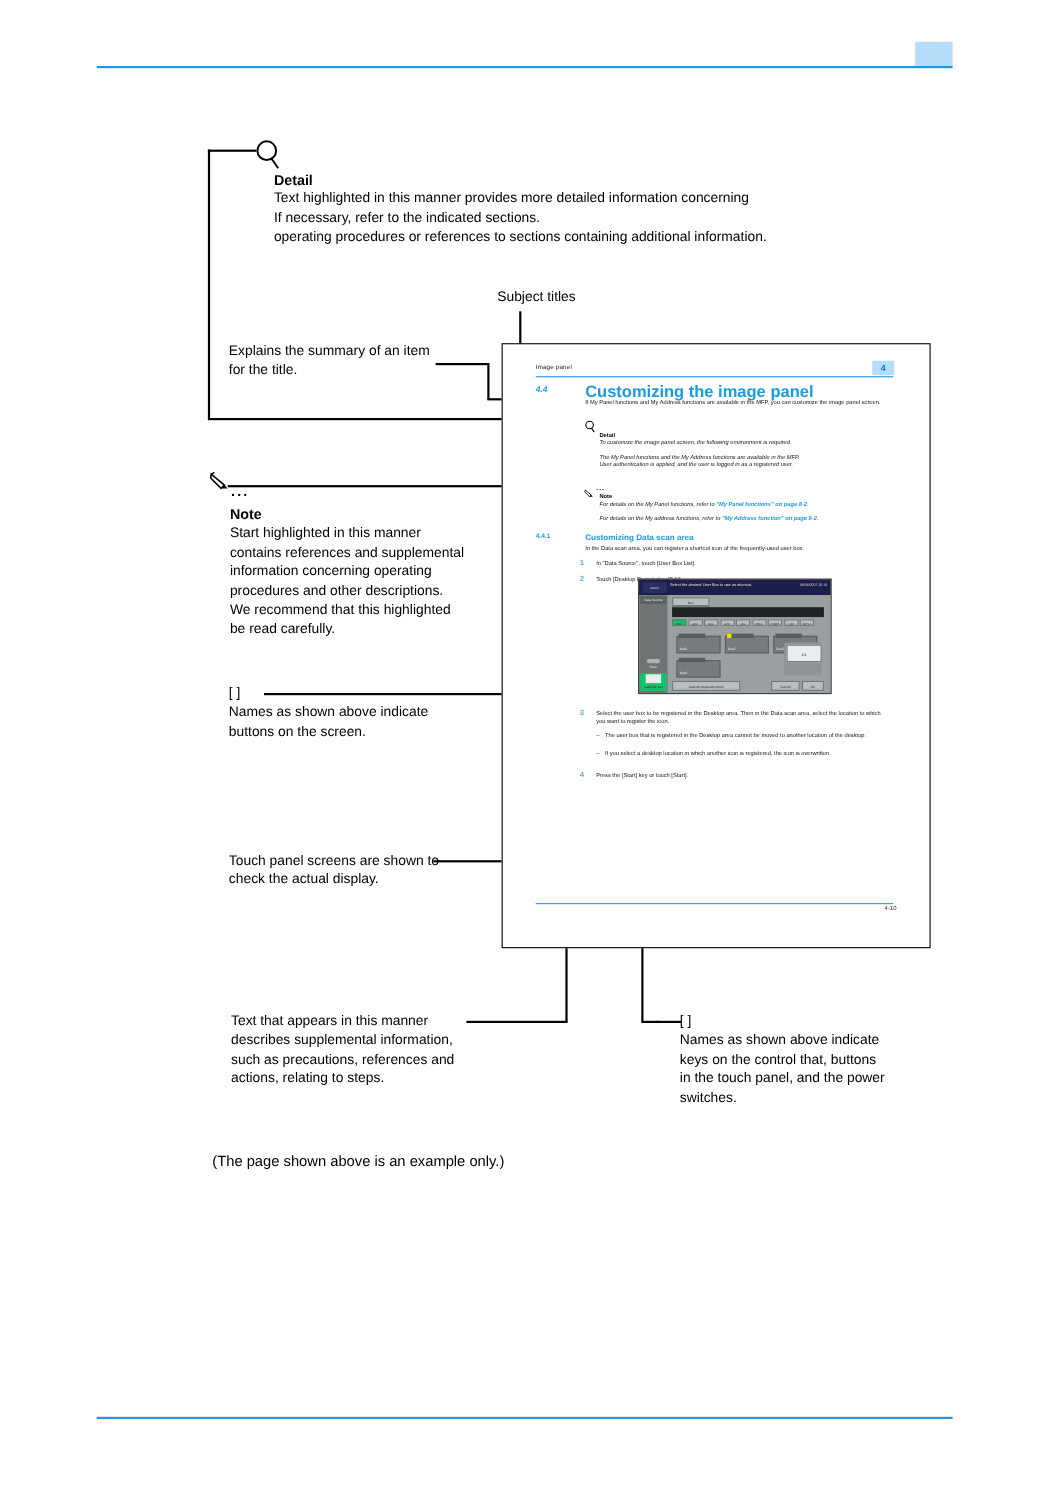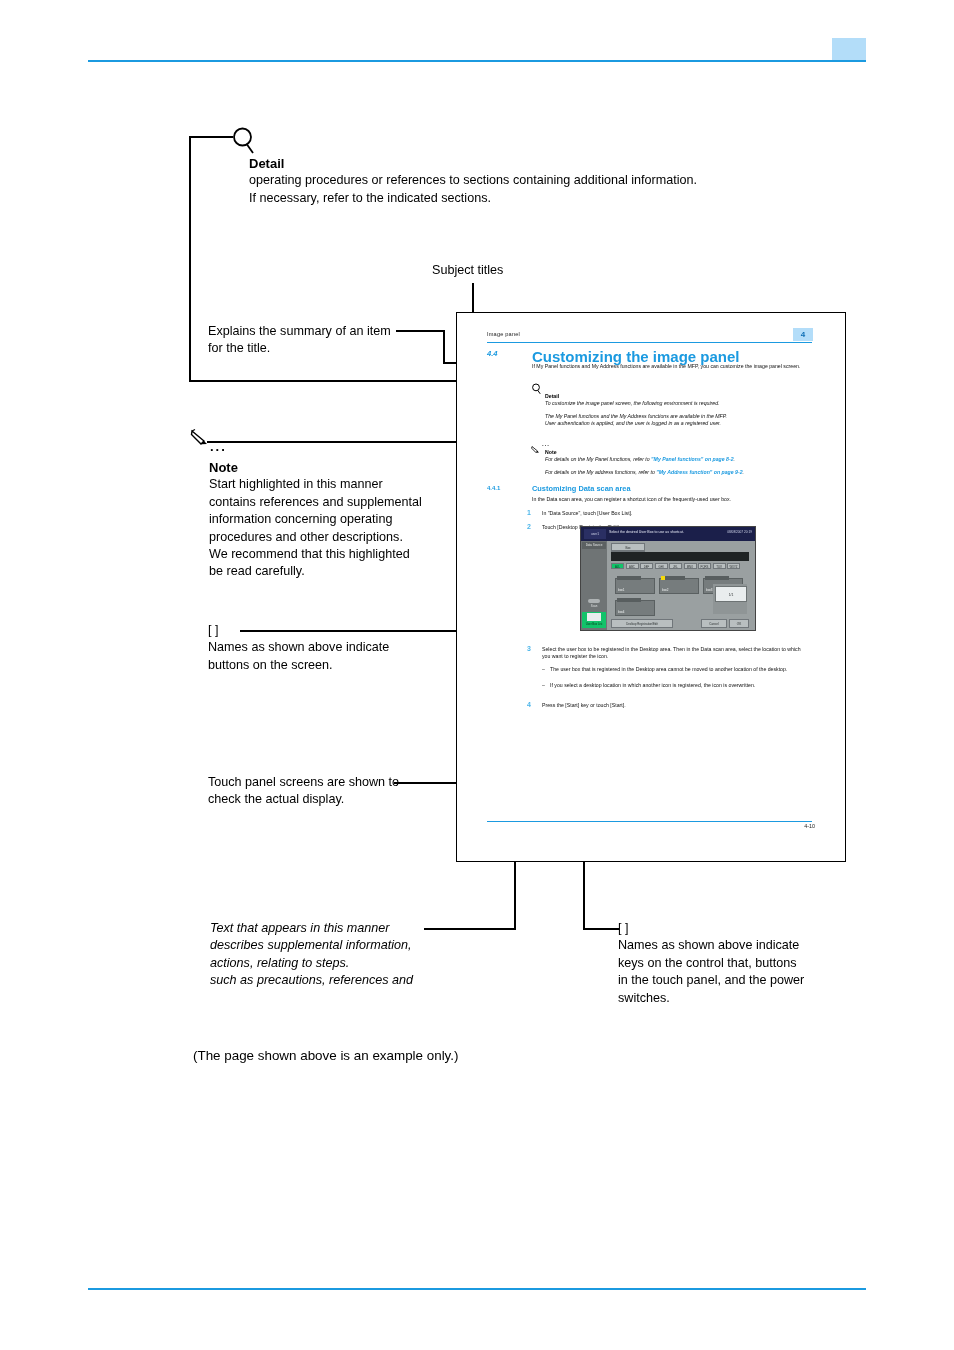--- a/index.html
+++ b/index.html
@@ -136,22 +136,23 @@
 <div class="bottom-rule"></div>
 
 <div class="icon-detail" style="left:230px; top:126px;">
   <svg width="28" height="30" viewBox="0 0 28 30">
     <circle cx="12.5" cy="11" r="8.5" fill="none" stroke="#000" stroke-width="1.8"></circle>
     <line x1="17" y1="18.5" x2="23" y2="27" stroke="#000" stroke-width="1.8"></line>
   </svg>
 </div>
 <div class="tblock" style="left:249px; top:155px; width:520px;">
   <p class="lead-title">Detail</p>
+  <p>Text highlighted in this manner provides more detailed information concerning</p>
+  <p>If necessary, refer to the indicated sections.</p>
   <p>operating procedures or references to sections containing additional information.</p>
-  <p>If necessary, refer to the indicated sections.</p>
 </div>
 
 <div class="ln lnh" style="left:189px; top:136px; width:44px;"></div>
 <div class="ln lnv" style="left:189px; top:136px; height:245px;"></div>
 <div class="ln lnh" style="left:189px; top:380px; width:350px;"></div>
 <div class="arrow arrow-r" style="left:537px; top:376px;"></div>
 
 <div class="icon-note" style="left:190px; top:428px;">
   <svg width="22" height="20" viewBox="0 0 22 20">
     <path d="M2 3 L14 13 L11 16 L1.5 6.5 Z" fill="none" stroke="#000" stroke-width="1.4"></path>
@@ -168,28 +169,28 @@
   <p>contains references and supplemental</p>
   <p>information concerning operating</p>
   <p>procedures and other descriptions.</p>
   <p>We recommend that this highlighted</p>
   <p>be read carefully.</p>
 </div>
 
 <div class="ln lnh" style="left:207px; top:441px; width:332px;"></div>
 <div class="arrow arrow-r" style="left:537px; top:437px;"></div>
 
-<div class="tblock" style="left:432px; top:262px;">
+<div class="tblock" style="left:452px; top:262px;">
   <p>Subject titles</p>
 </div>
 <div class="ln lnv" style="left:472px; top:283px; height:68px;"></div>
 <div class="arrow arrow-r" style="left:471px; top:347px; border-left-color:#000;"></div>
 <div class="ln lnh" style="left:472px; top:351px; width:16px;"></div>
 
-<div class="tblock" style="left:208px; top:323px; width:230px;">
+<div class="tblock" style="left:208px; top:311px; width:230px;">
   <p>Explains the summary of an item</p>
   <p>for  the title.</p>
 </div>
 <div class="ln lnh" style="left:396px; top:330px; width:48px;"></div>
 <div class="ln lnv" style="left:443px; top:330px; height:33px;"></div>
 <div class="ln lnh" style="left:443px; top:362px; width:95px;"></div>
 <div class="arrow arrow-r" style="left:537px; top:358px;"></div>
 
 <div class="tblock" style="left:208px; top:622px; width:260px;">
   <p>[  ]</p>
@@ -203,25 +204,25 @@
 
 <div class="tblock" style="left:208px; top:774px; width:290px;">
   <p>Touch panel screens are shown to</p>
   <p>check the actual display.</p>
 </div>
 <div class="ln lnh" style="left:394px; top:782px; width:102px;"></div>
 <div class="ln lnv" style="left:495px; top:584px; height:199px;"></div>
 <div class="ln lnh" style="left:495px; top:584px; width:72px;"></div>
 <div class="arrow arrow-r" style="left:565px; top:580px;"></div>
 
-<div class="tblock" style="left:210px; top:920px; width:300px;font-style:italic;">
+<div class="tblock" style="left:210px; top:920px; width:300px;">
   <p>Text that appears in this manner</p>
   <p>describes supplemental information,</p>
+  <p>such as precautions, references and</p>
   <p>actions, relating to steps.</p>
-  <p>such as precautions, references and</p>
 </div>
 <div class="ln lnh" style="left:424px; top:928px; width:92px;"></div>
 <div class="ln lnv" style="left:514px; top:679px; height:250px;"></div>
 <div class="ln lnh" style="left:514px; top:679px; width:16px;"></div>
 <div class="arrow arrow-r" style="left:528px; top:675px;"></div>
 
 <div class="tblock" style="left:618px; top:920px; width:250px;">
   <p>[  ]</p>
   <p>Names as shown above indicate</p>
   <p>keys on the control that, buttons</p>

